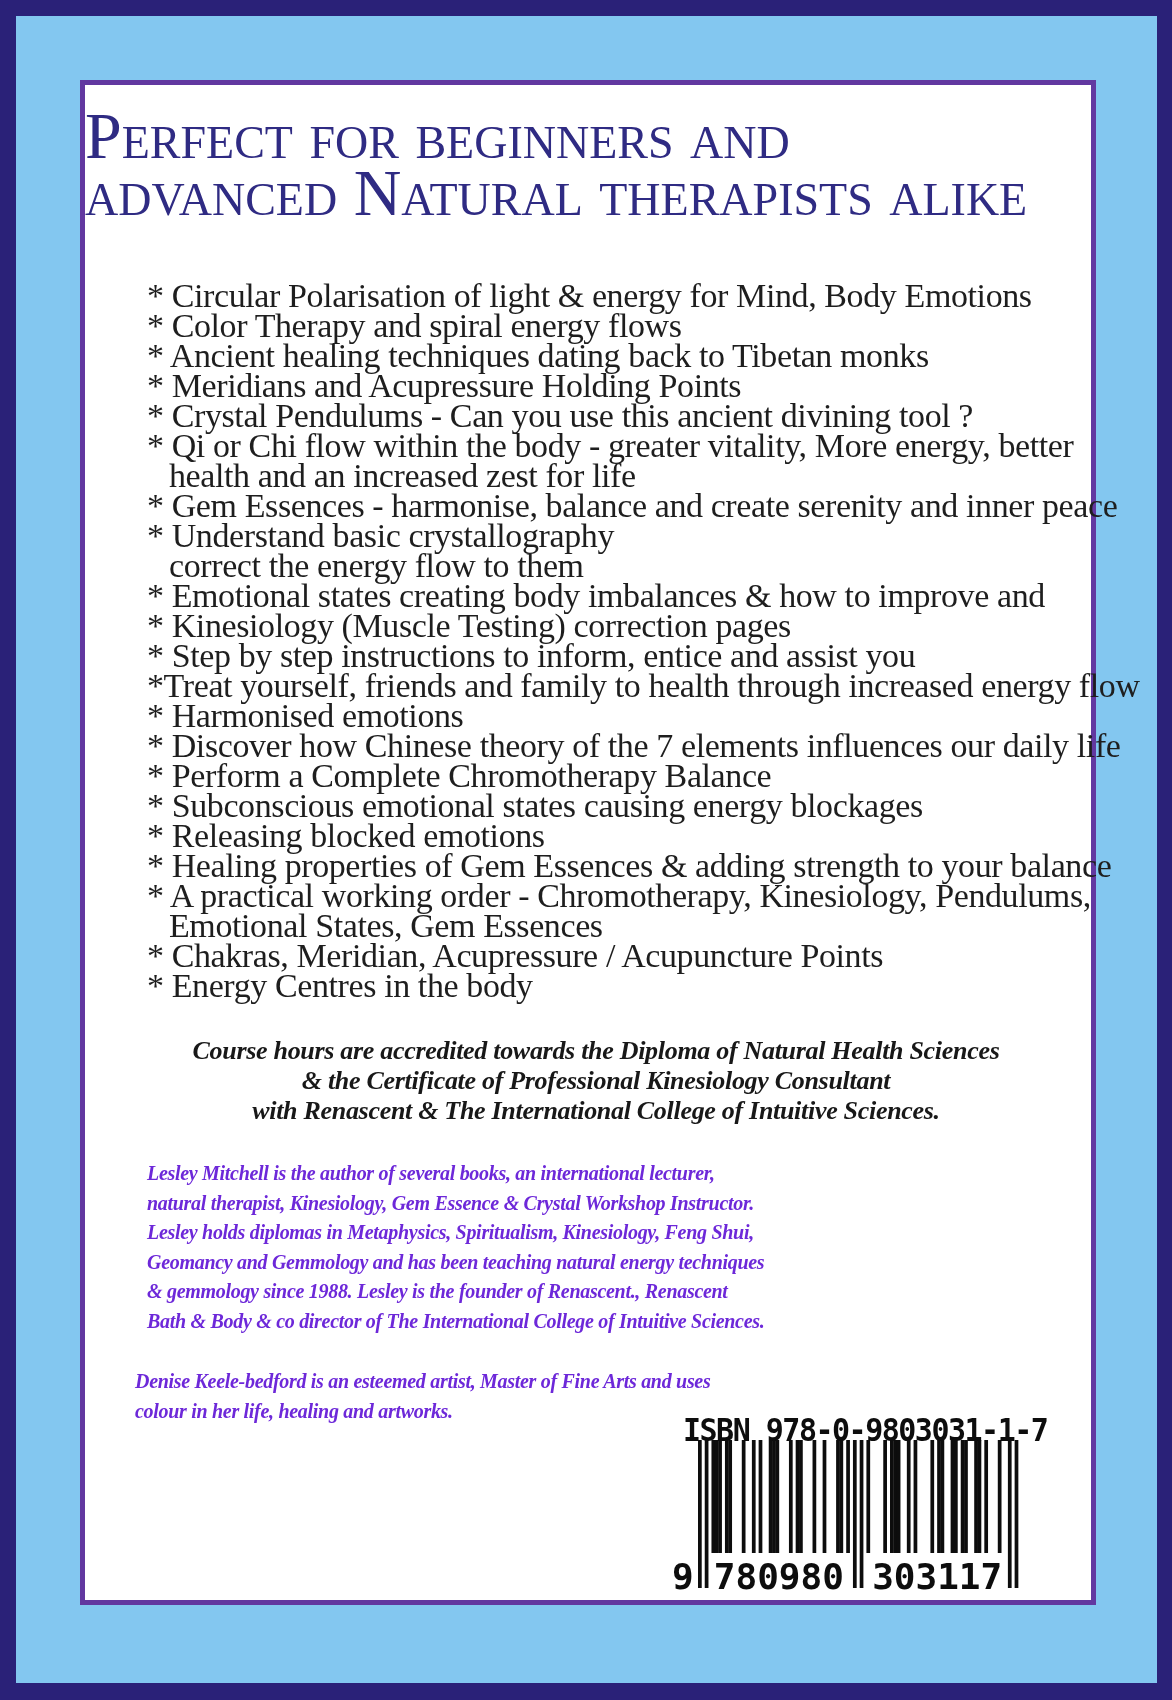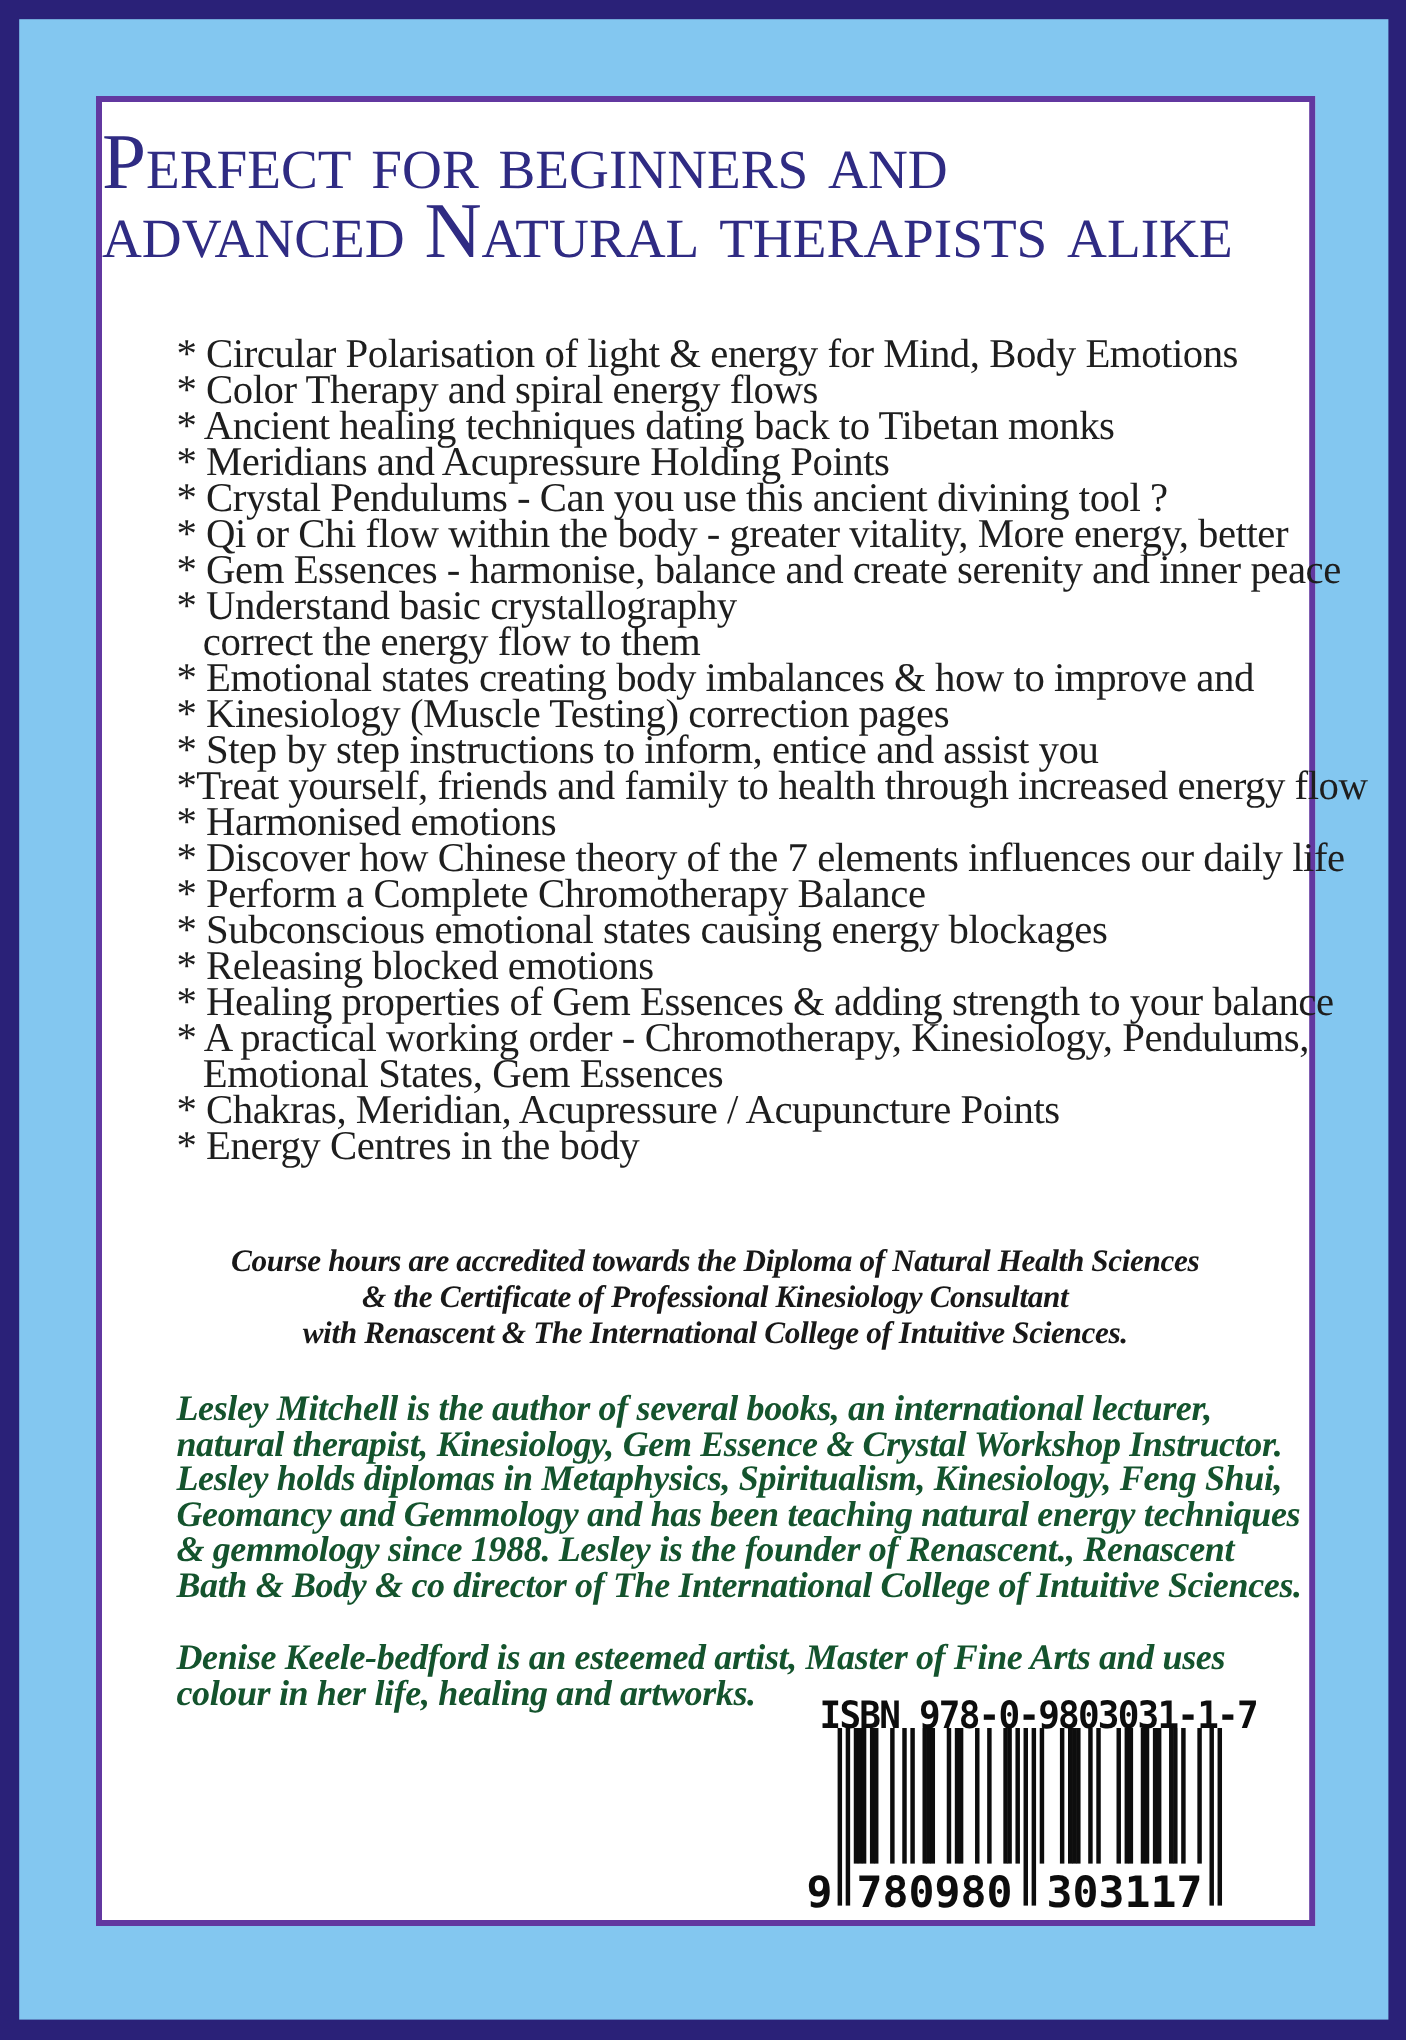--- a/index.html
+++ b/index.html
@@ -51,28 +51,28 @@
     text-align:center;
     color:#181818;
     font-weight:bold; font-style:italic;
     font-size:26px; line-height:30px;
     letter-spacing:-0.3px;
   }
   .accreditation .line { white-space:nowrap; }
 
   
   .bio {
-    color:#14532d;
+    color:#6d28d9;
     font-weight:bold; font-style:italic;
-    font-size:30px; line-height:29.5px;
+    font-size:20px; line-height:29.5px;
     letter-spacing:-0.3px;
   }
   .bio .line { white-space:nowrap; }
   .bio-lesley { position:absolute; top:1074px; left:62px; right:10px; }
-  .bio-denise { position:absolute; top:1282px; left:62px; right:10px; }
+  .bio-denise { position:absolute; top:1282px; left:50px; right:10px; }
 
   
   .isbn-label {
     position:absolute; top:1330px; left:598px;
     font-family:"DejaVu Sans Mono", monospace;
     font-weight:bold;
     font-size:30px; line-height:30px;
     letter-spacing:-1.5px;
     color:#0d0d0d;
     white-space:nowrap;
@@ -102,20 +102,21 @@
         <div>advanced Natural therapists alike</div>
       </div>
 
       <div class="features">
         <div class="fline">* Circular Polarisation of light &amp; energy for Mind, Body Emotions</div>
         <div class="fline">* Color Therapy and spiral energy flows</div>
         <div class="fline">* Ancient healing techniques dating back to Tibetan monks</div>
         <div class="fline">* Meridians and Acupressure Holding Points</div>
         <div class="fline">* Crystal Pendulums - Can you use this ancient divining tool ?</div>
         <div class="fline">* Qi or Chi flow within the body - greater vitality, More energy, better</div>
+        <div class="fline cont">health and an increased zest for life</div>
         <div class="fline">* Gem Essences - harmonise, balance and create serenity and inner peace</div>
         <div class="fline">* Understand basic crystallography</div>
         <div class="fline cont">correct the energy flow to them</div>
         <div class="fline">*  Emotional states creating body imbalances &amp; how to improve and</div>
         <div class="fline">* Kinesiology (Muscle Testing) correction pages</div>
         <div class="fline">* Step by step instructions to inform, entice and assist you</div>
         <div class="fline">*Treat yourself, friends and family to health through increased energy flow</div>
         <div class="fline">* Harmonised emotions</div>
         <div class="fline">* Discover how Chinese theory of the 7 elements influences our daily life</div>
         <div class="fline">*  Perform a  Complete Chromotherapy Balance</div>

